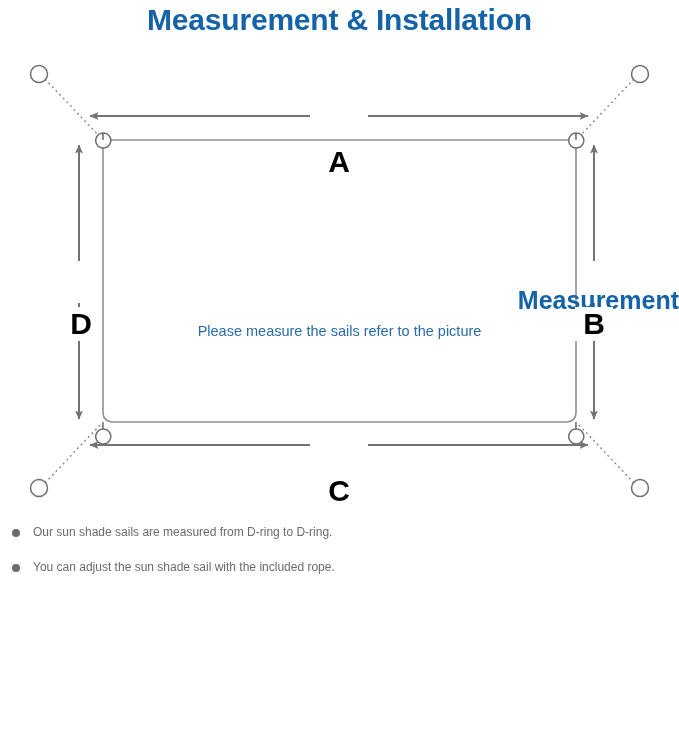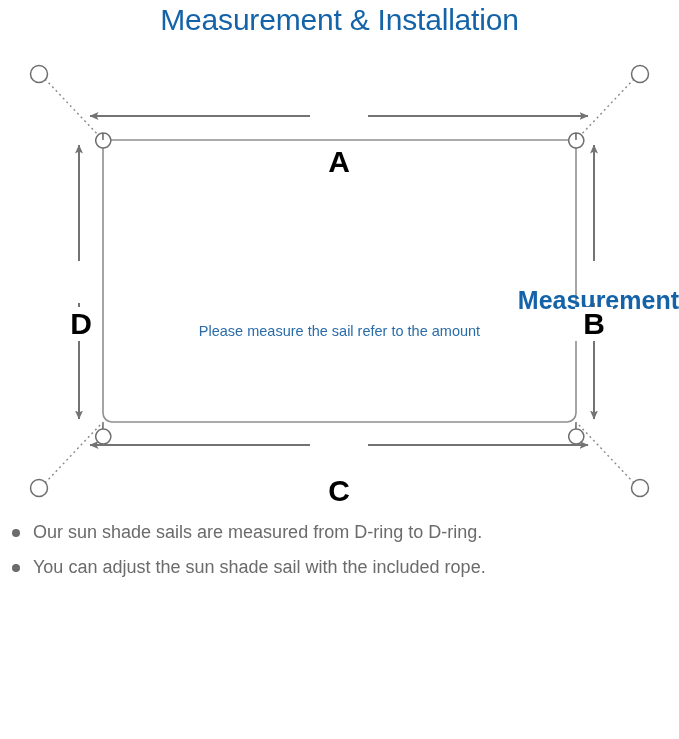--- a/index.html
+++ b/index.html
@@ -15,21 +15,21 @@
     overflow: hidden;
   }
 
   #page-title {
     position: absolute;
     left: 0;
     top: 0;
     width: 679px;
     text-align: center;
     font-size: 30px;
-    font-weight: normal;
+    font-weight: bold;
     color: #1463a8;
     letter-spacing: -0.2px;
     line-height: 40px;
     white-space: nowrap;
   }
 
   #diagram-wrap {
     position: absolute;
     left: 0;
     top: 46px;
@@ -82,21 +82,21 @@
     position: absolute;
     left: 0;
     top: 522px;
     width: 679px;
   }
   .note-item {
     position: relative;
     padding-left: 33px;
     padding-right: 19px;
     margin-bottom: 14px;
-    font-size: 18px;
+    font-size: 12px;
     line-height: 21px;
     color: #6b6b6b;
   }
   .note-bullet {
     position: absolute;
     left: 12px;
     top: 7px;
     width: 8px;
     height: 8px;
     border-radius: 50%;
@@ -150,21 +150,21 @@
 
       <line x1="79" y1="215" x2="79" y2="99" marker-end="url(#arrowhead)"></line>
       <line x1="79" y1="257" x2="79" y2="373" marker-end="url(#arrowhead)"></line>
 
       <line x1="594" y1="215" x2="594" y2="99" marker-end="url(#arrowhead)"></line>
       <line x1="594" y1="257" x2="594" y2="373" marker-end="url(#arrowhead)"></line>
     </g>
   </svg>
 
   <div class="center-title">Measurement</div>
-  <div class="center-sub">Please measure the sail refer to the amount</div>
+  <div class="center-sub">Please measure the sails refer to the picture</div>
 
   <div class="dim-label" id="dim-a">A</div>
   <div class="dim-label" id="dim-b">B</div>
   <div class="dim-label" id="dim-c">C</div>
   <div class="dim-label" id="dim-d">D</div>
 </div>
 
 <div id="notes">
   <div class="note-item">
     <span class="note-bullet"></span>

